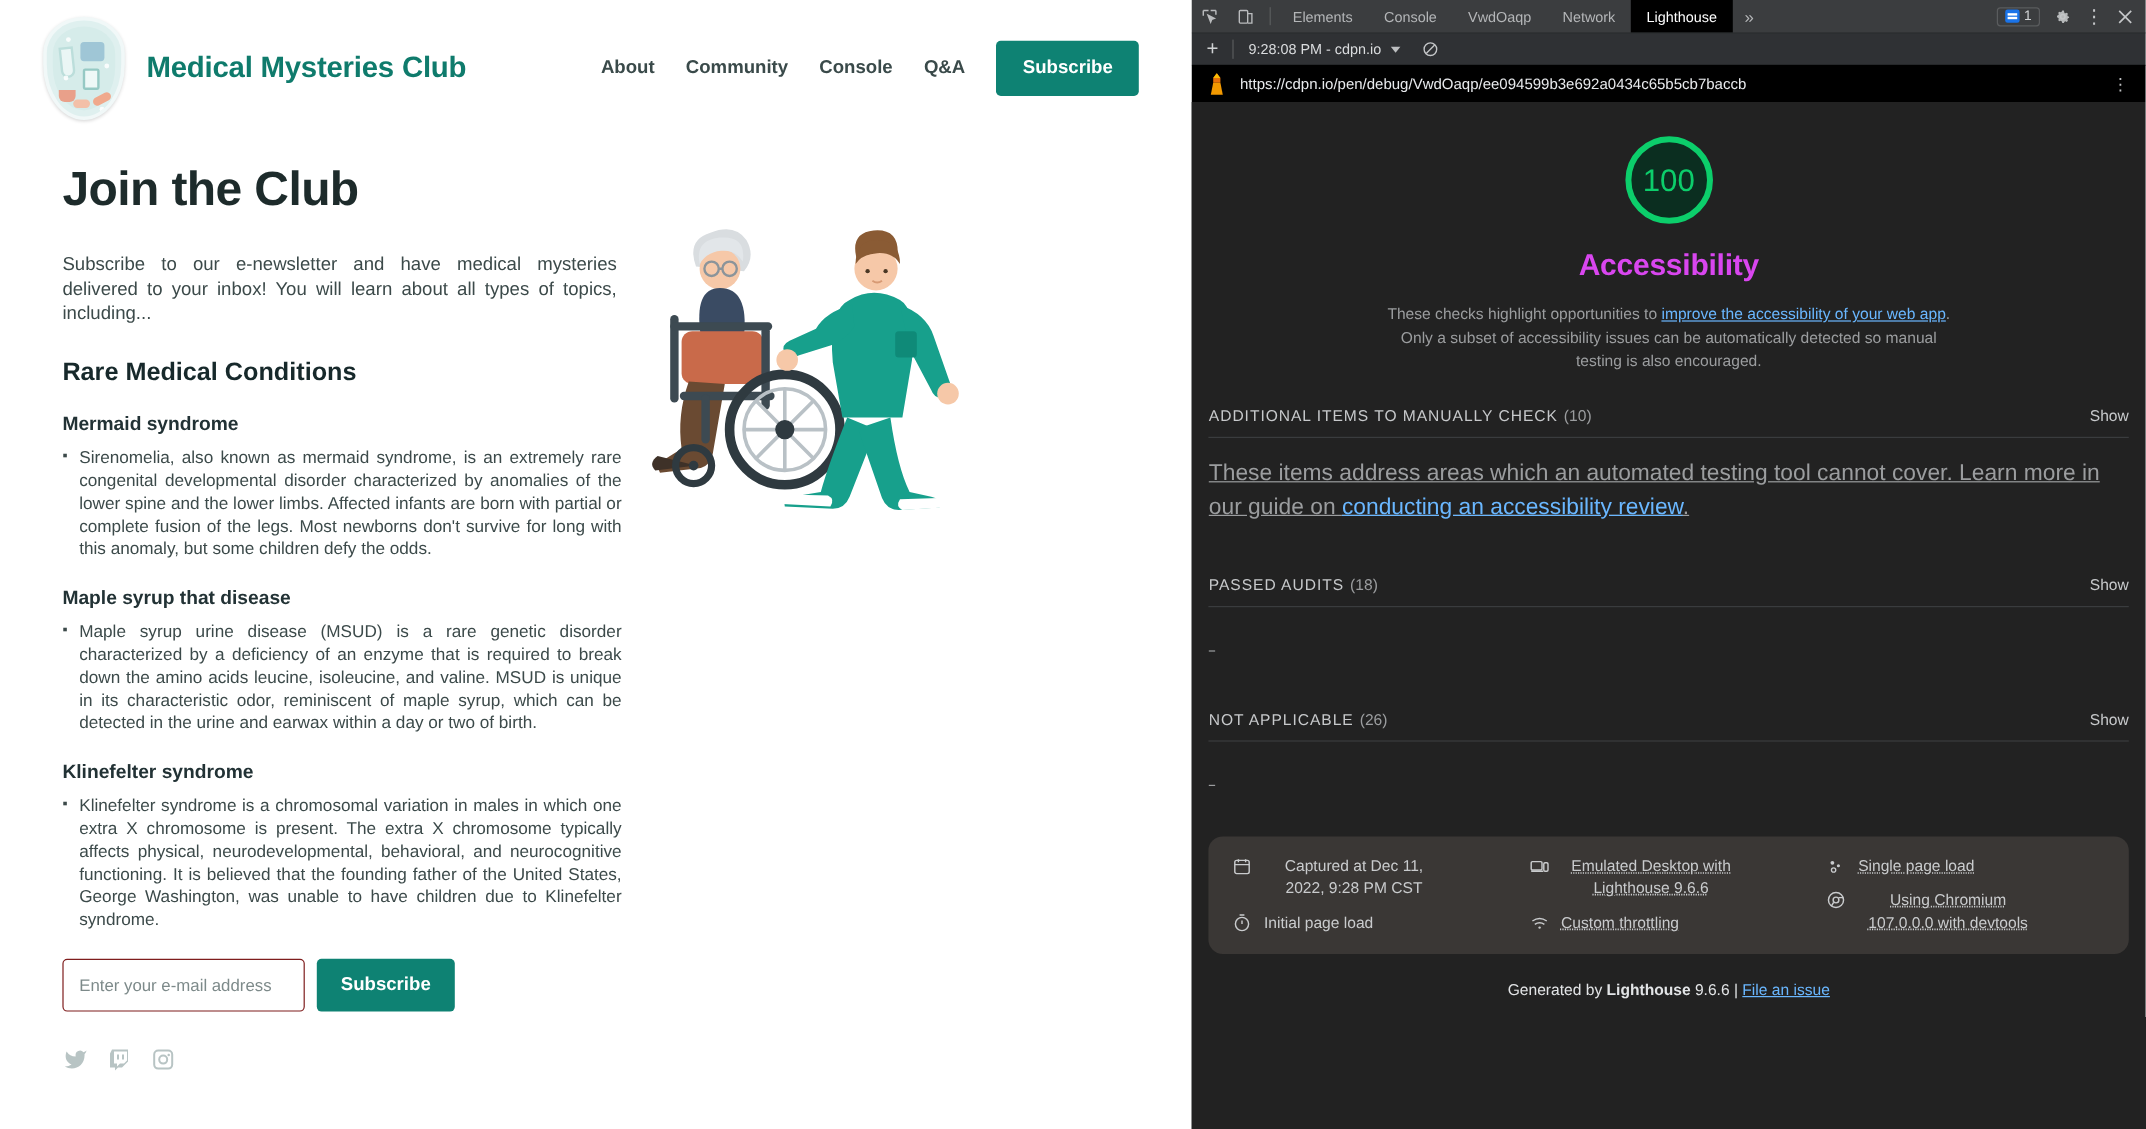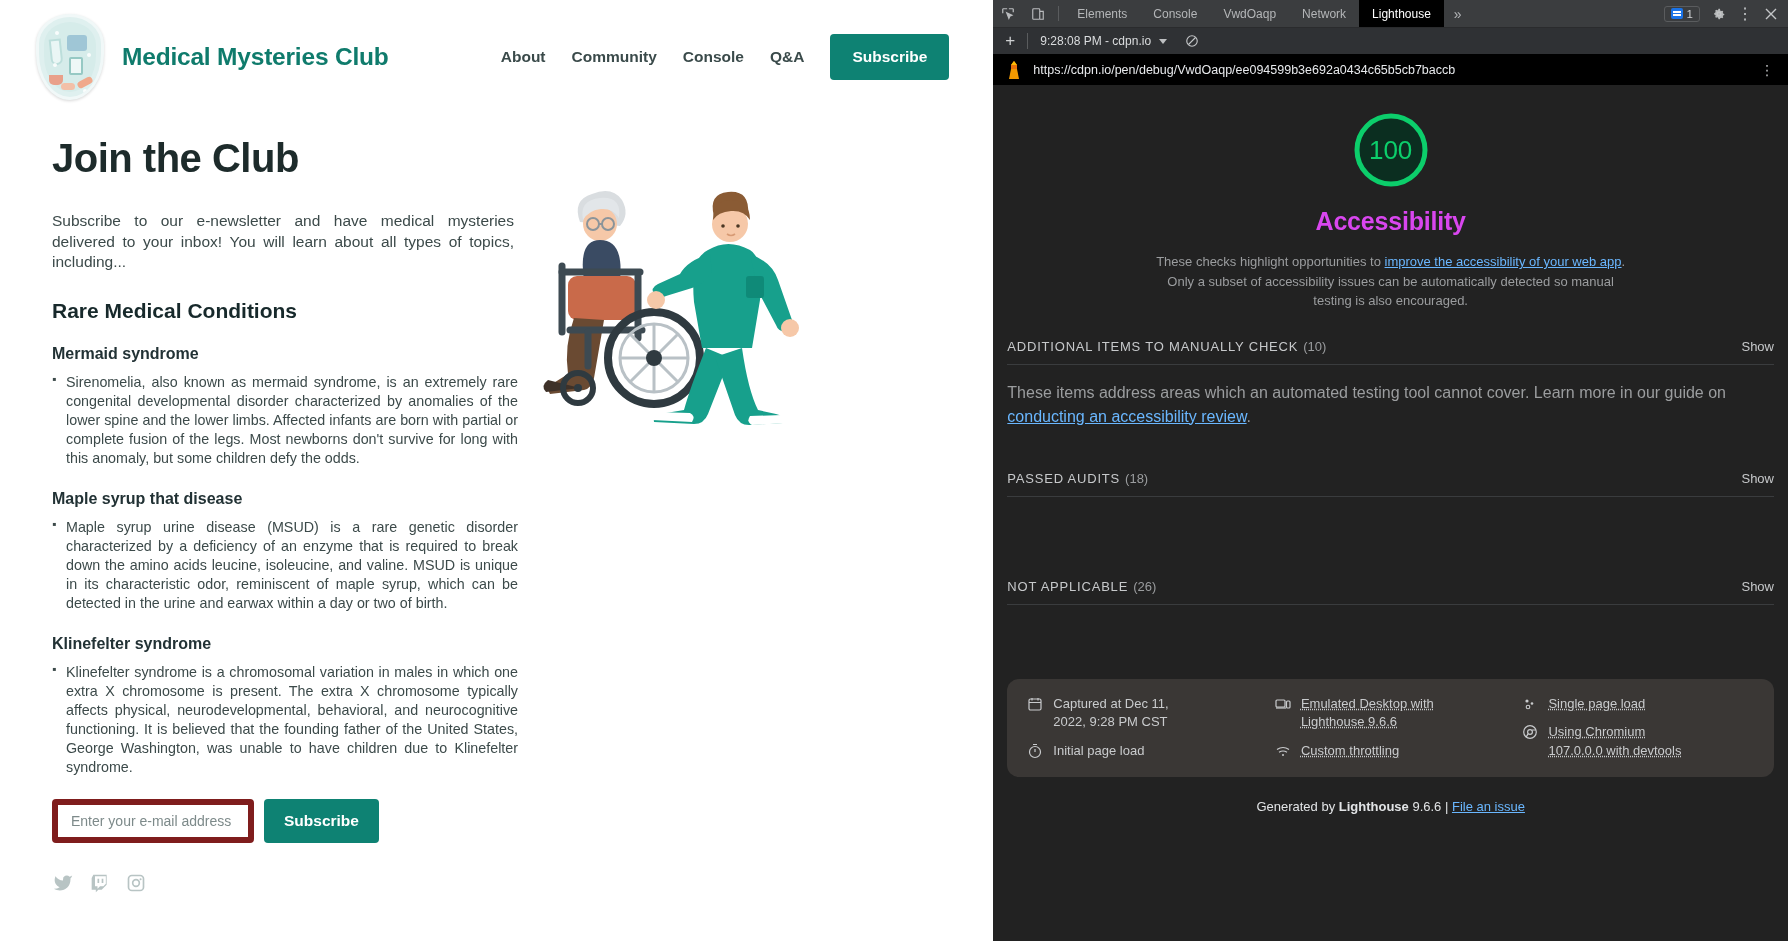--- a/index.html
+++ b/index.html
@@ -80,21 +80,21 @@
     position: relative; padding-left: 14px;
     font-size: 14.3px; line-height: 1.33; color: #3c4a4a; text-align: justify;
   }
   ul.cond-list li::before {
     content: "\25AA"; position: absolute; left: 0; top: -1px;
     color: #3c4a4a; font-size: 12px;
   }
 
   .subscribe-row { display: flex; align-items: stretch; gap: 10px; margin-top: 14px; }
   .email-input {
-    width: 202px; height: 44px; border: 6px solid #7f1d1d; border-radius: 4px;
+    width: 202px; height: 44px; border: 1px solid #7f1d1d; border-radius: 4px;
     padding: 0 13px; font-size: 14px; color: #6f7b7b; background: #fff;
     font-family: "Liberation Sans", sans-serif;
   }
   .email-input::placeholder { color: #7d8a8a; }
   .subscribe-btn {
     background: #0e8273; color: #fff; border: none; border-radius: 4px;
     font-size: 15.5px; font-weight: 600; padding: 0 20px; cursor: pointer;
     font-family: "Liberation Sans", sans-serif;
   }
 
@@ -174,28 +174,28 @@
   }
   .lh-sec-title {
     font-size: 13px; letter-spacing: .8px; color: #c7c9cb; font-weight: 500;
   }
   .lh-sec-count { font-size: 13px; color: #9b9d9f; margin-left: 5px; }
   .lh-show {
     margin-left: auto; font-size: 13px; color: #c7c9cb; cursor: pointer;
   }
   .lh-rule { height: 1px; background: #3a3c3e; }
   .lh-sec-body {
-    font-size: 16px; line-height: 1.5; color: #9b9d9f; padding: 16px 0 22px;
+    font-size: 19px; line-height: 1.5; color: #9b9d9f; padding: 16px 0 22px; text-decoration: underline;
   }
   .lh-sec-body a { color: #6ab7ff; text-decoration: underline; }
 
   .lh-meta-wrap { padding: 12px 14px 0; }
   .lh-meta {
     background: #3a3735; border-radius: 12px; padding: 16px 20px;
-    display: flex; gap: 16px;
+    display: flex; gap: 16px; text-align: center;
   }
   .lh-meta-col { flex: 1 1 33.33%; display: flex; flex-direction: column; gap: 10px; }
   .lh-meta-item { display: flex; gap: 10px; align-items: flex-start; }
   .lh-meta-ico { flex: 0 0 16px; width: 16px; height: 16px; margin-top: 1px; }
   .lh-meta-ico svg { stroke: #c9cbcd; fill: none; }
   .lh-meta-txt { font-size: 13px; line-height: 1.45; color: #c9cbcd; max-width: 150px; }
   .lh-meta-txt.linky { text-decoration: underline; text-decoration-style: dotted; cursor: pointer; }
 
   .lh-generated {
     text-align: center; font-size: 13px; color: #e2e4e6; padding: 22px 0 0;

